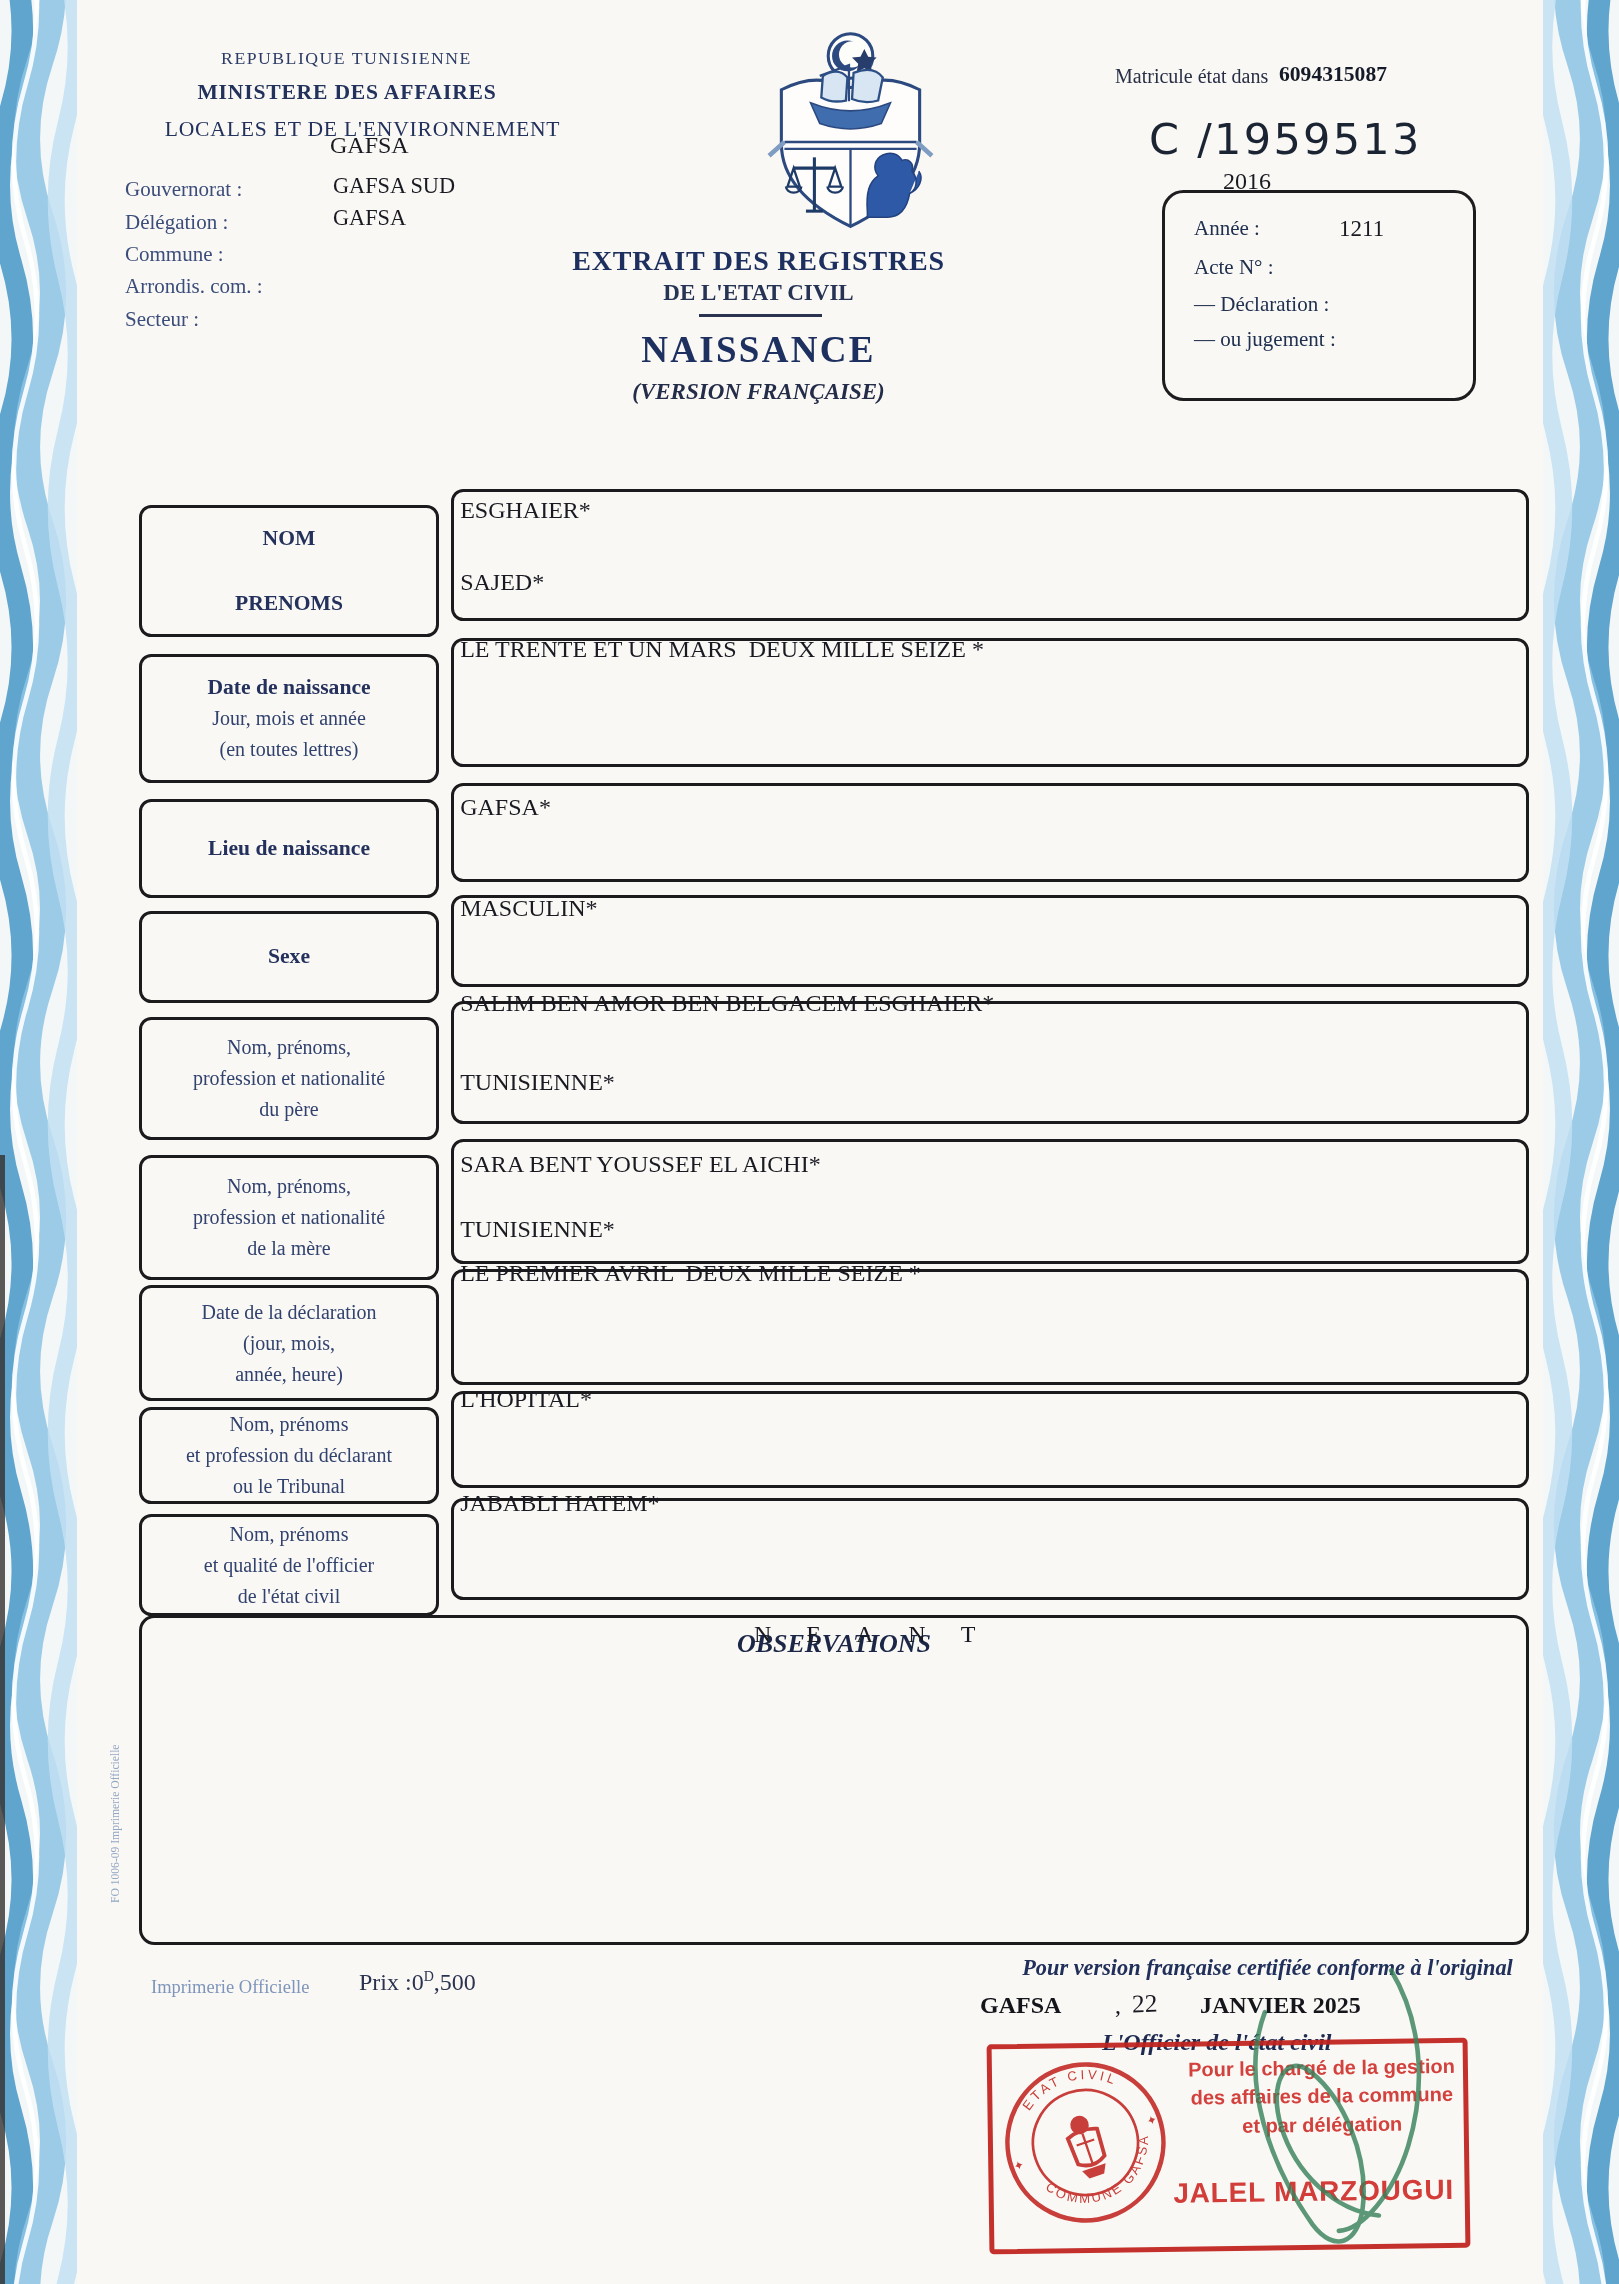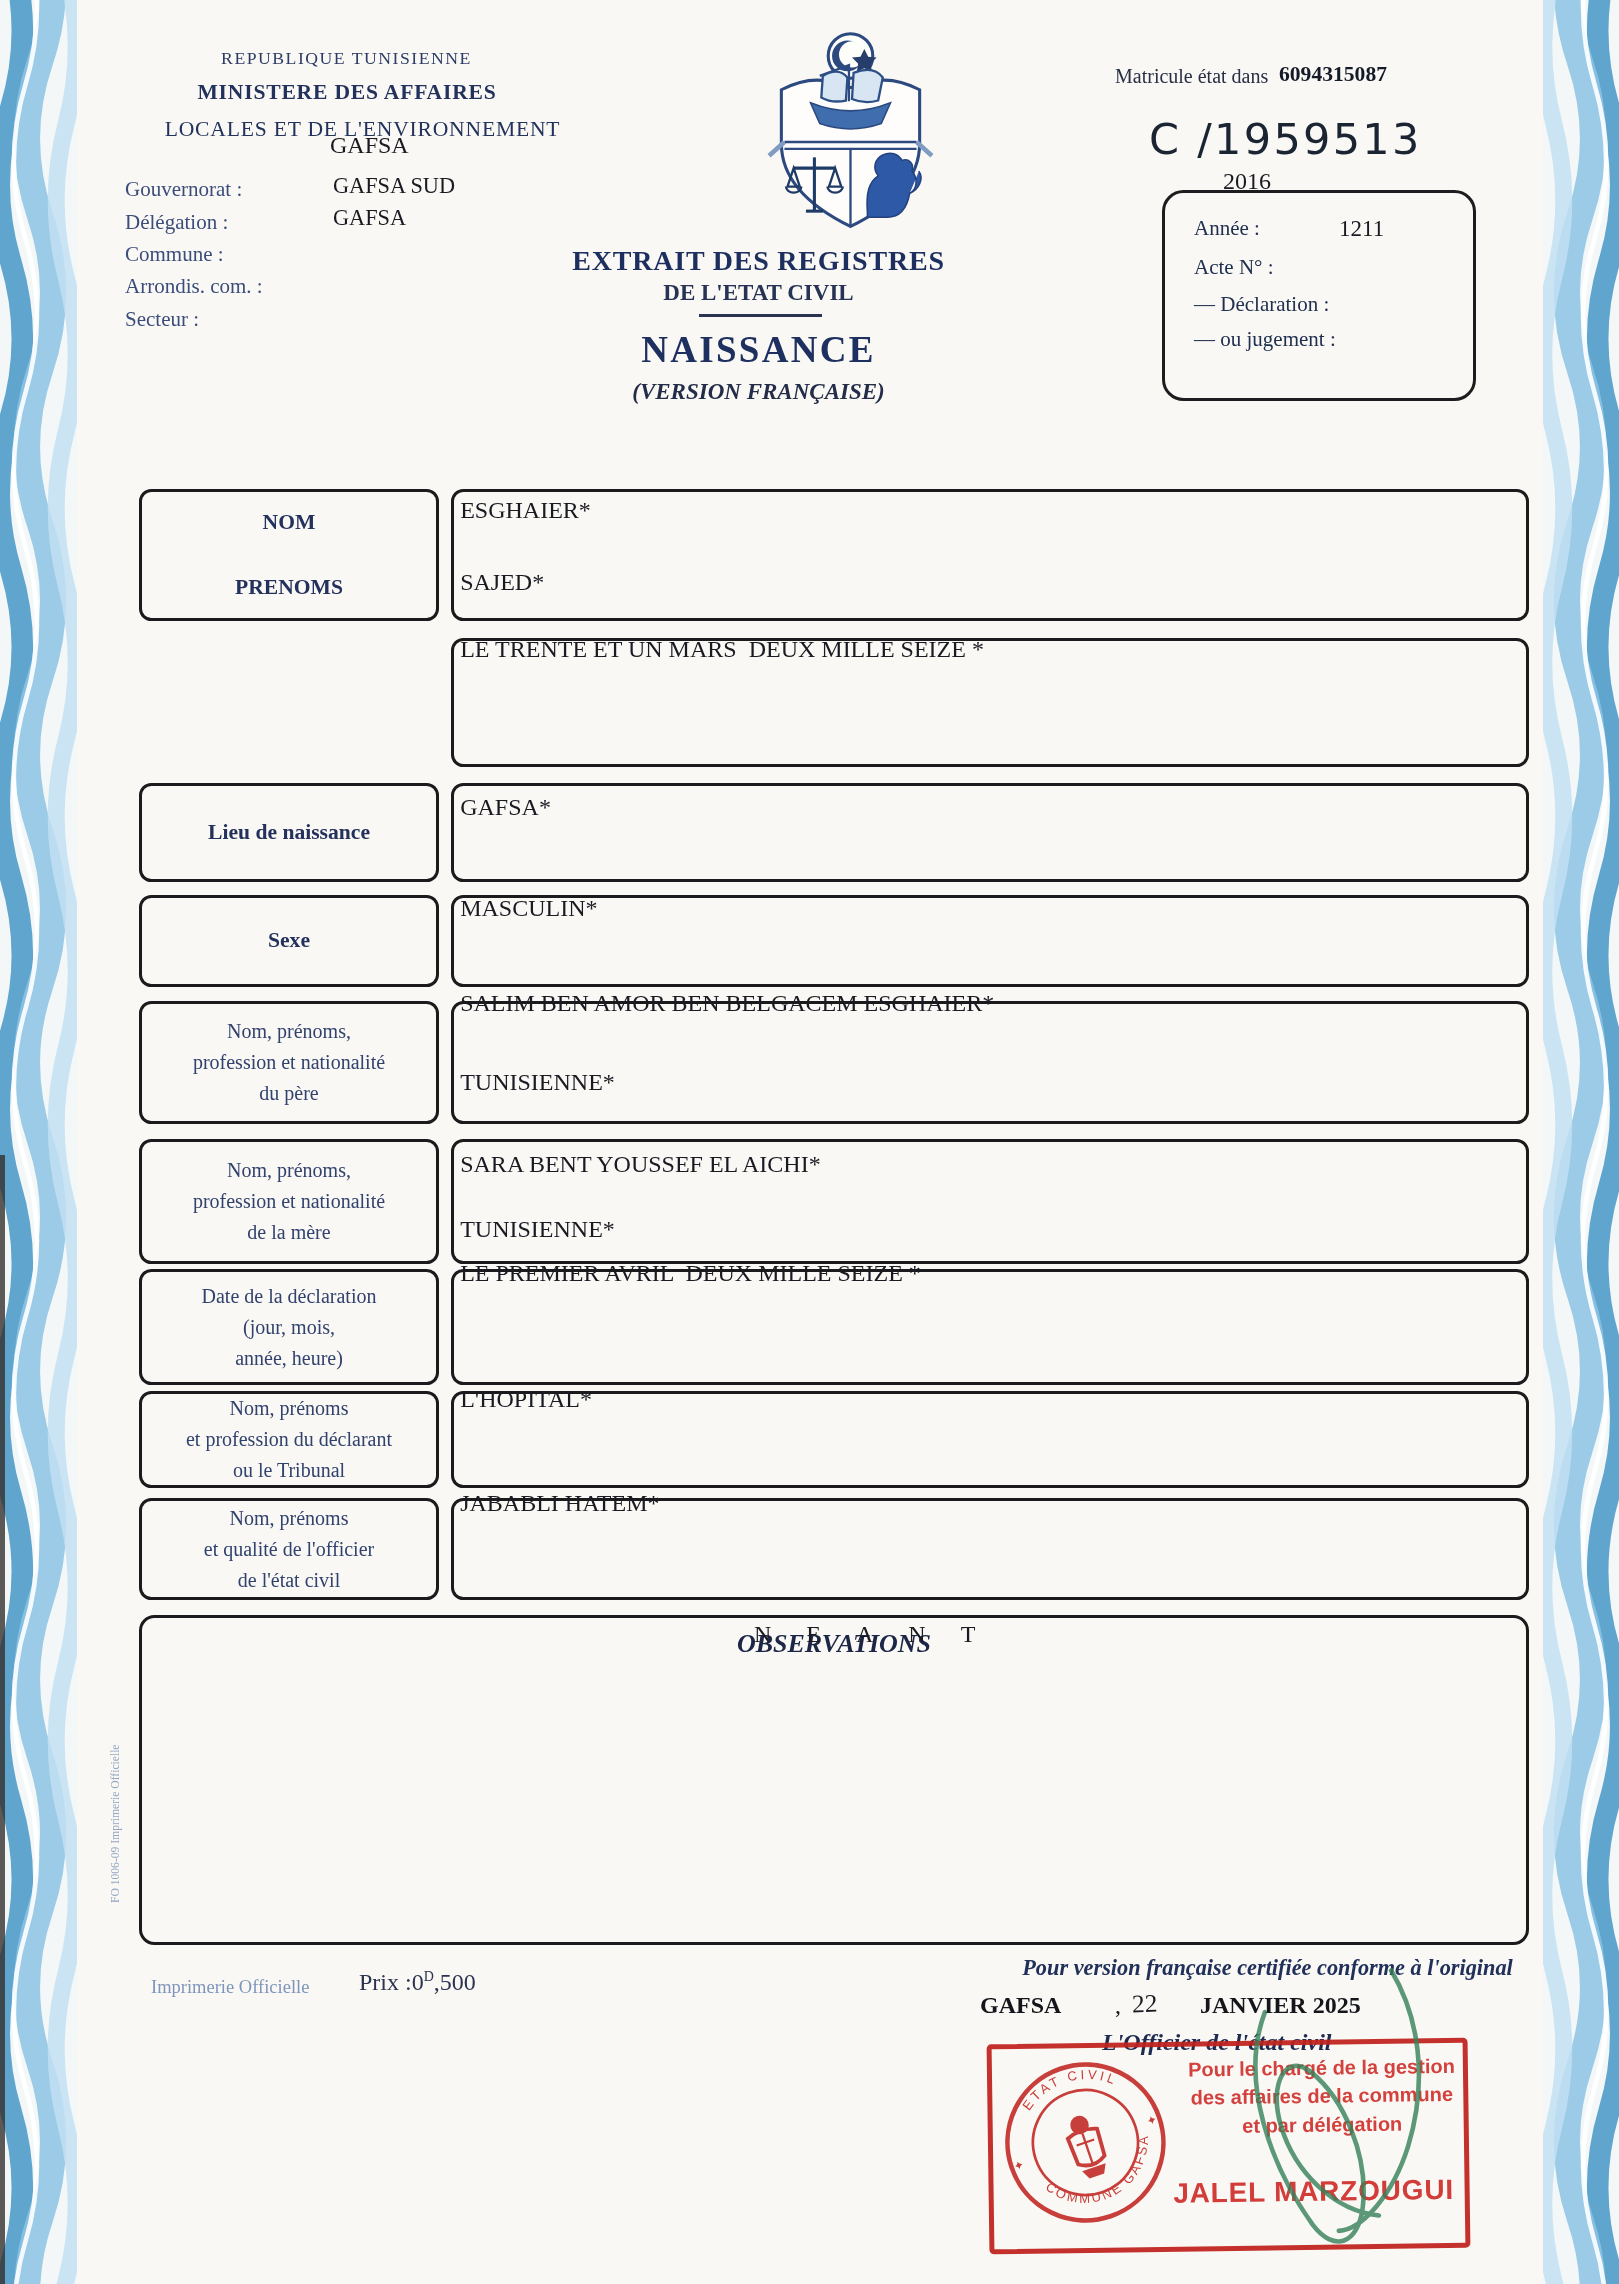--- a/index.html
+++ b/index.html
@@ -34,21 +34,21 @@
   
   .t1{left:539px;top:245px;width:439px;font-size:28px;font-weight:bold;letter-spacing:0.8px;color:#1d2f5e;}
   .t2{left:539px;top:280px;width:439px;font-size:23px;font-weight:bold;color:#263355;}
   .t-underline{left:699px;top:314px;width:123px;height:3.1px;background:#2a3350;}
   .t-main{left:539px;top:328px;width:439px;font-size:37px;font-weight:bold;letter-spacing:2.3px;color:#1d3060;text-align:center;}
   .t-sub{left:539px;top:379px;width:439px;font-size:23px;font-style:italic;font-weight:bold;color:#232c48;}
 
   
   .row{position:absolute;left:139px;width:1390px;}
   .cell{position:absolute;top:0;height:100%;border:3.1px solid #1b1b1d;border-radius:12.3px;box-sizing:border-box;}
-  .cell-label{left:0;width:300px;display:flex;flex-direction:column;justify-content:center;align-items:center;text-align:center;}
+  .cell-label{left:0;width:300px;display:flex;flex-direction:column;justify-content:center;align-items:center;text-align:center;margin-top:16px;}
   .cell-value{left:312px;width:1078px;}
   .lbold{font-size:21.6px;font-weight:bold;color:#23315c;line-height:1.45;}
   .lreg{font-size:20px;color:#31426e;line-height:1.55;}
   .vline{position:absolute;left:6.2px;font-size:24px;}
   .obs-box{position:absolute;left:139px;top:1615px;width:1390px;height:330px;border:3.1px solid #1b1b1d;border-radius:15.4px;box-sizing:border-box;}
   .obs-title{position:absolute;left:0;top:10.8px;width:100%;text-align:center;font-size:26px;font-weight:bold;font-style:italic;color:#1c2747;}
   .neant{position:absolute;left:612px;top:3.1px;font-size:24px;letter-spacing:35px;z-index:4;}
 
   
   .imprimerie{left:151px;top:1977px;font-size:18.5px;color:#7e95bb;}
@@ -161,20 +161,25 @@
       <div class="lbold">NOM</div>
       <div class="lbold">PRENOMS</div>
     </div>
     <div class="cell cell-value">
       <div class="vline typed" style="top:4.6px;">ESGHAIER*</div>
       <div class="vline typed" style="top:77px;">SAJED*</div>
     </div>
   </div>
 
   <div class="row" style="top:638px;height:129px;">
+    <div class="cell cell-label">
+      <div class="lbold">Date de naissance</div>
+      <div class="lreg">Jour, mois et année</div>
+      <div class="lreg">(en toutes lettres)</div>
+    </div>
     <div class="cell cell-value">
       <div class="vline typed" style="top:-4.6px;">LE TRENTE ET UN MARS  DEUX MILLE SEIZE *</div>
     </div>
   </div>
 
   <div class="row" style="top:783px;height:99px;">
     <div class="cell cell-label">
       <div class="lbold">Lieu de naissance</div>
     </div>
     <div class="cell cell-value">

